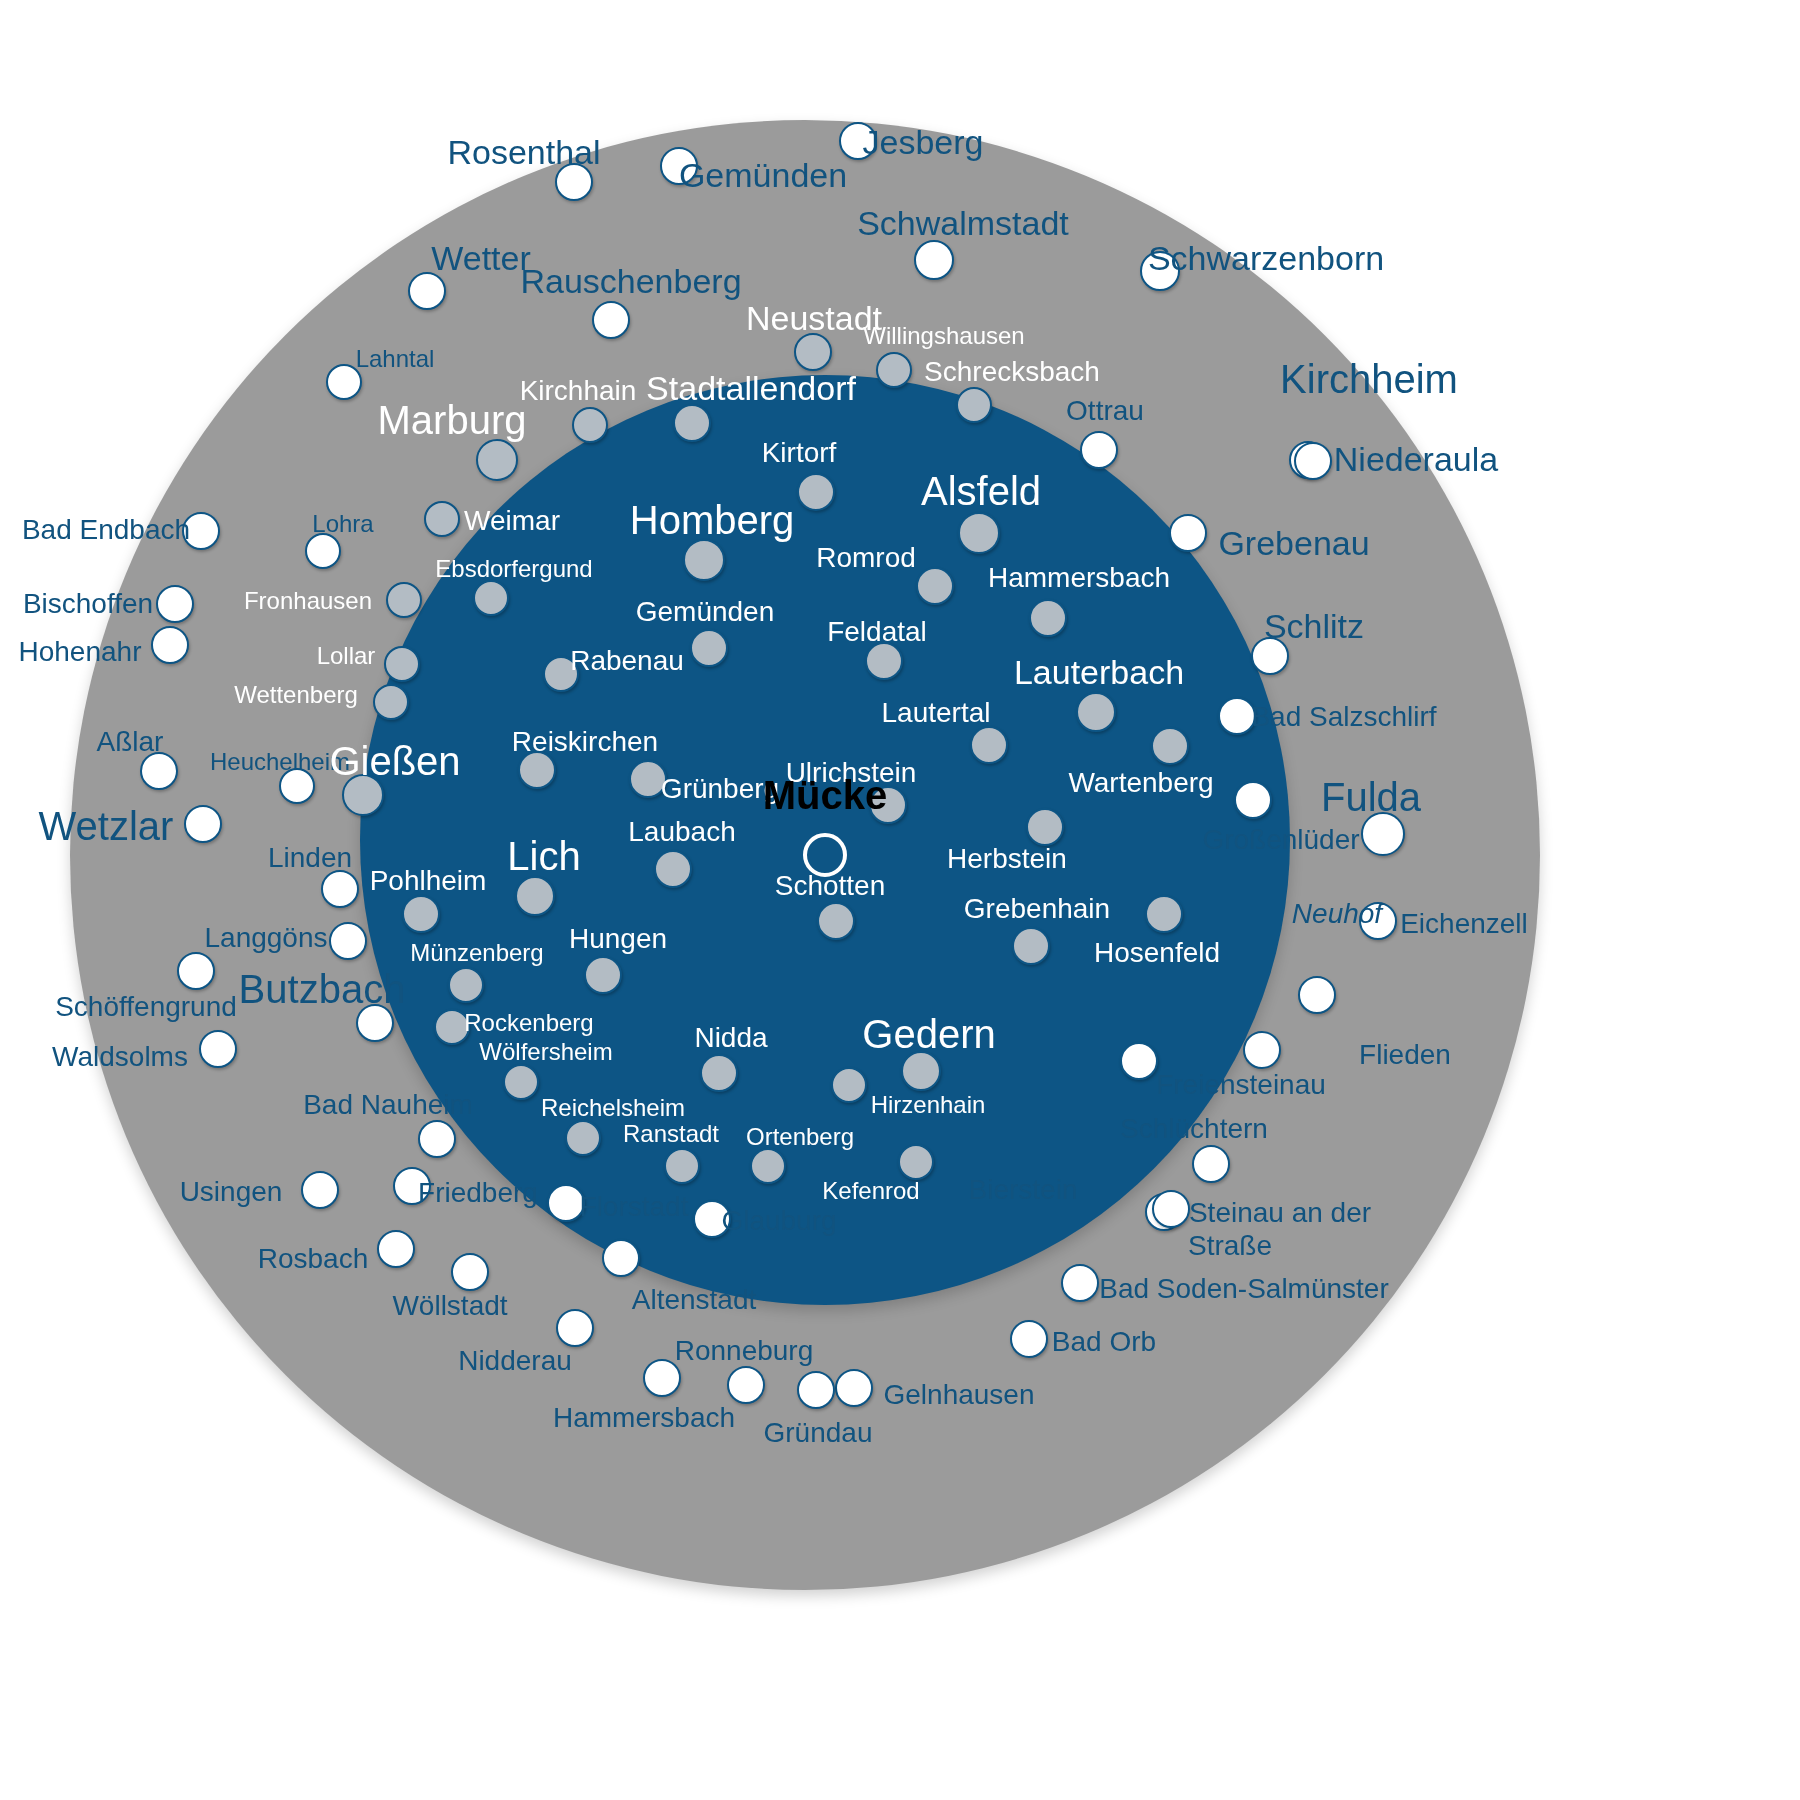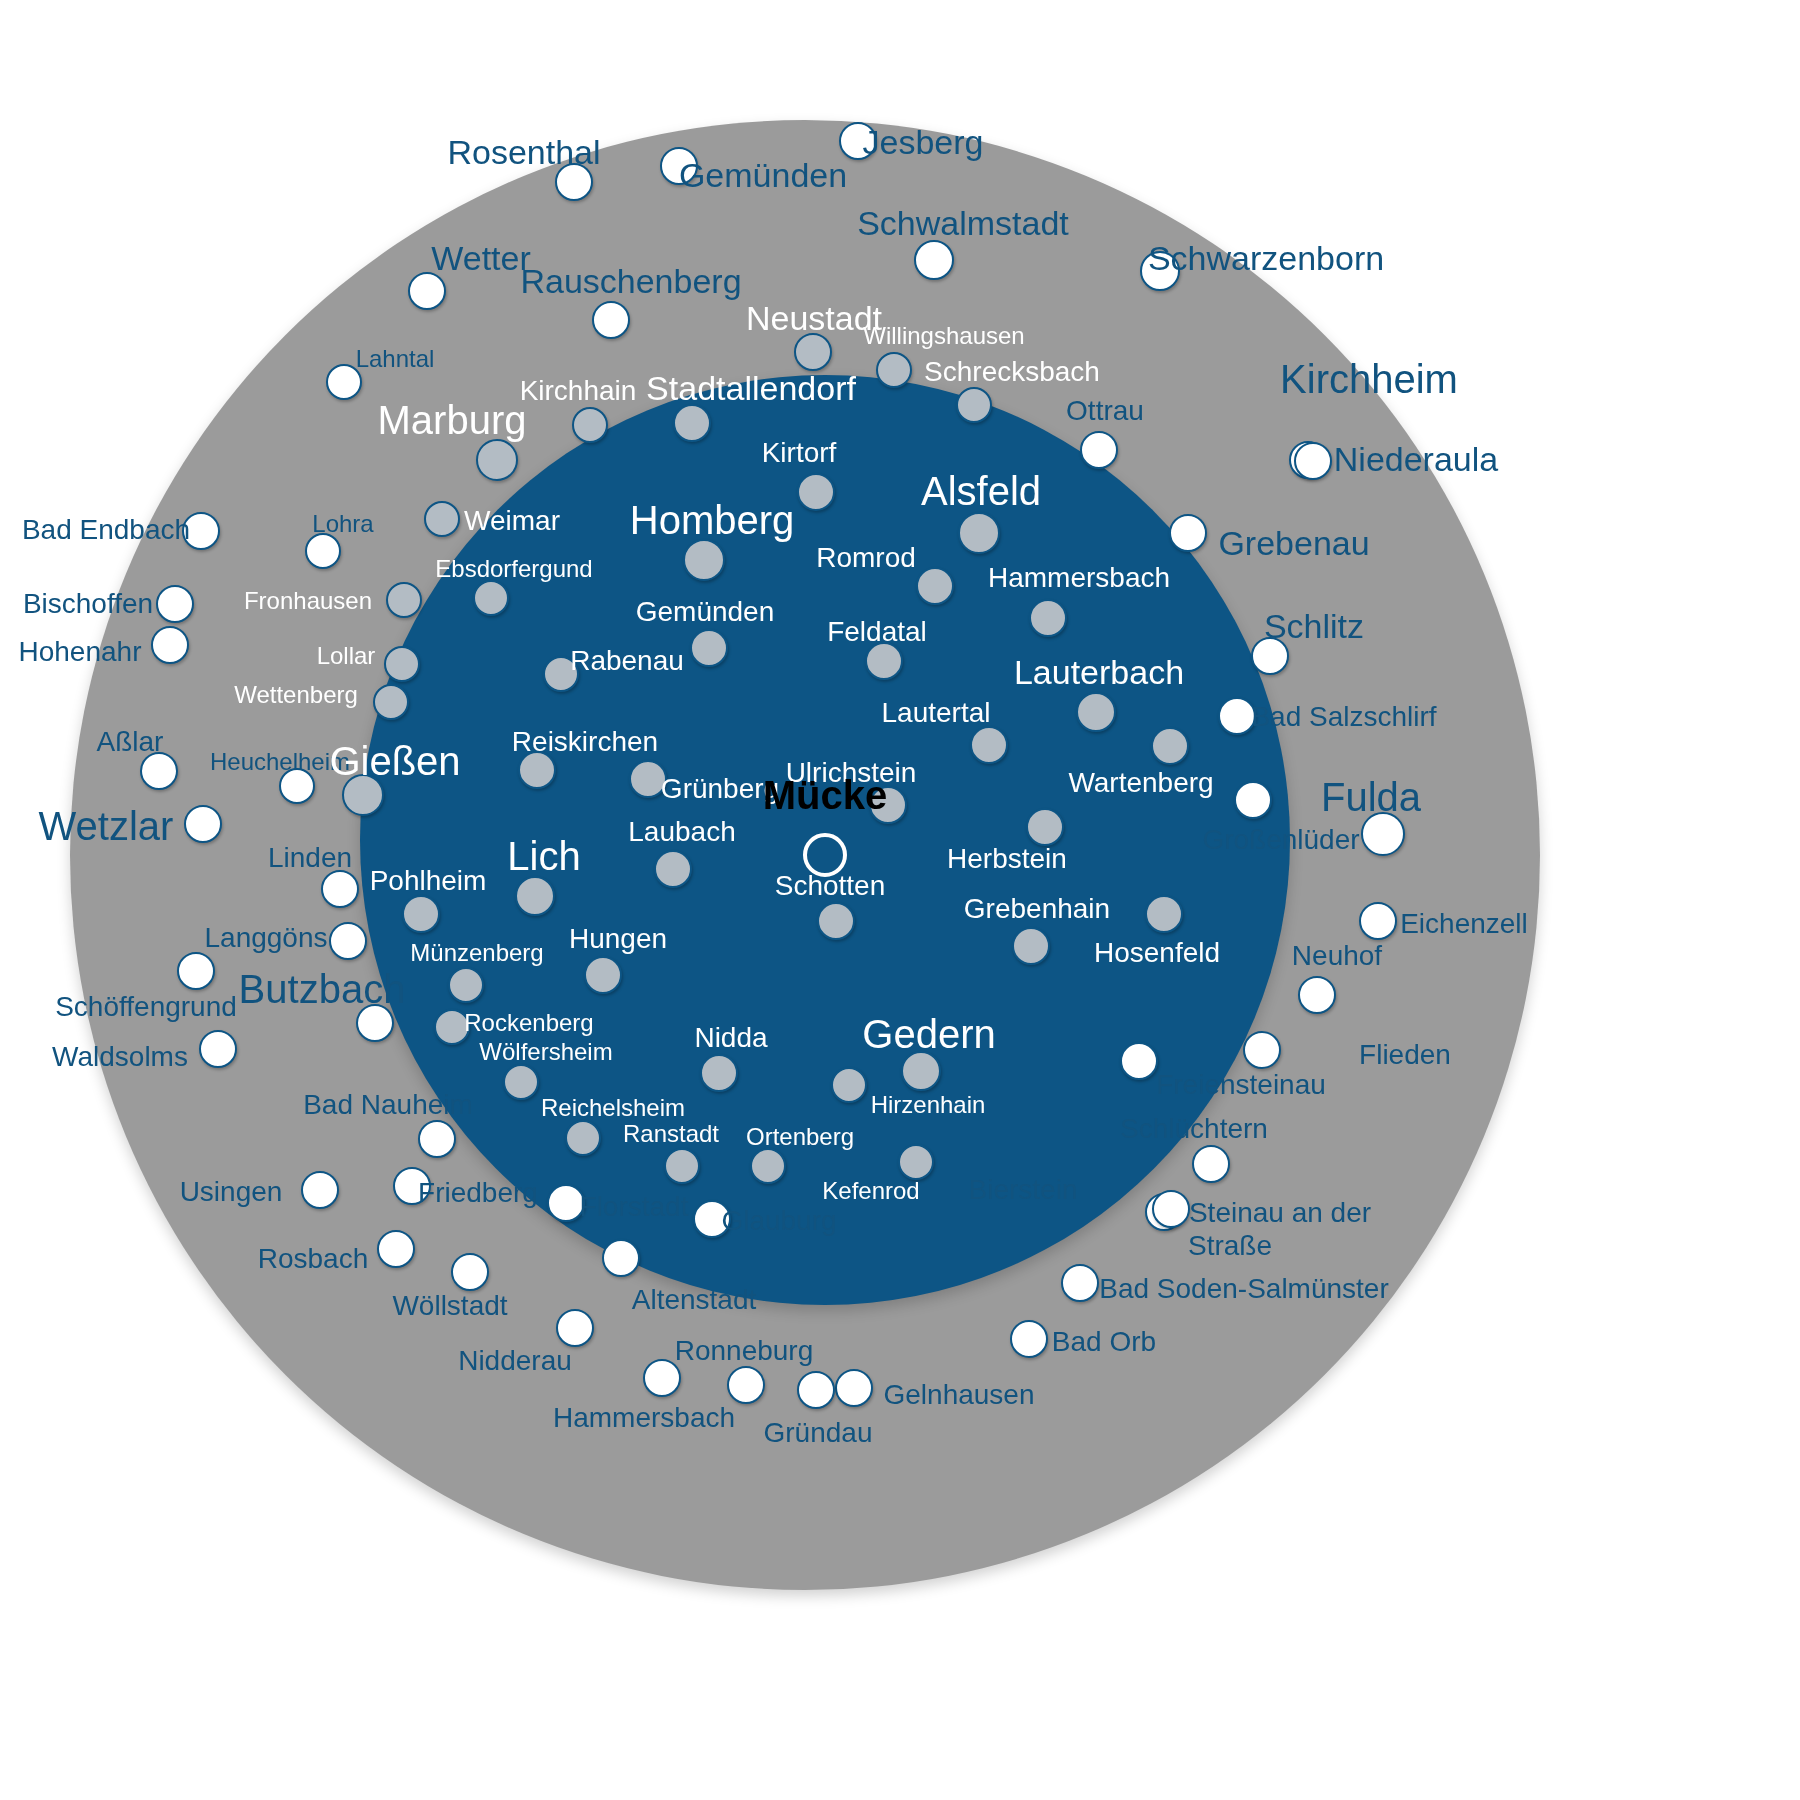--- a/index.html
+++ b/index.html
@@ -103,21 +103,21 @@
       <div class="lbl blue s-md" style="left: 1281px; top: 840px;">Großenlüder</div>
       <div class="dot white" style="left: 203px; top: 824px; width: 38px; height: 38px;"></div>
       <div class="lbl blue s-xl" style="left: 106px; top: 826px;">Wetzlar</div>
       <div class="dot white" style="left: 340px; top: 889px; width: 38px; height: 38px;"></div>
       <div class="lbl blue s-md" style="left: 310px; top: 858px;">Linden</div>
       <div class="dot white" style="left: 1378px; top: 921px; width: 38px; height: 38px;"></div>
       <div class="lbl blue s-md" style="left: 1464px; top: 924px;">Eichenzell</div>
       <div class="dot white" style="left: 348px; top: 941px; width: 38px; height: 38px;"></div>
       <div class="lbl blue s-md" style="left: 266px; top: 938px;">Langgöns</div>
       <div class="dot white" style="left: 1317px; top: 995px; width: 38px; height: 38px;"></div>
-      <div class="lbl blue s-md" style="left: 1337px; top: 956px;">Neuhof</div>
+      <div class="lbl blue s-md" style="left: 1337px; top: 914px; font-style: italic;">Neuhof</div>
       <div class="dot white" style="left: 375px; top: 1023px; width: 38px; height: 38px;"></div>
       <div class="lbl blue s-xl" style="left: 322px; top: 989px;">Butzbach</div>
       <div class="dot white" style="left: 196px; top: 971px; width: 38px; height: 38px;"></div>
       <div class="lbl blue s-md" style="left: 146px; top: 1007px;">Schöffengrund</div>
       <div class="dot white" style="left: 218px; top: 1049px; width: 38px; height: 38px;"></div>
       <div class="lbl blue s-md" style="left: 120px; top: 1057px;">Waldsolms</div>
       <div class="dot white" style="left: 1262px; top: 1050px; width: 38px; height: 38px;"></div>
       <div class="lbl blue s-md" style="left: 1405px; top: 1055px;">Flieden</div>
       <div class="dot white" style="left: 1139px; top: 1061px; width: 38px; height: 38px;"></div>
       <div class="lbl blue s-md" style="left: 1241px; top: 1085px;">Freiensteinau</div>

